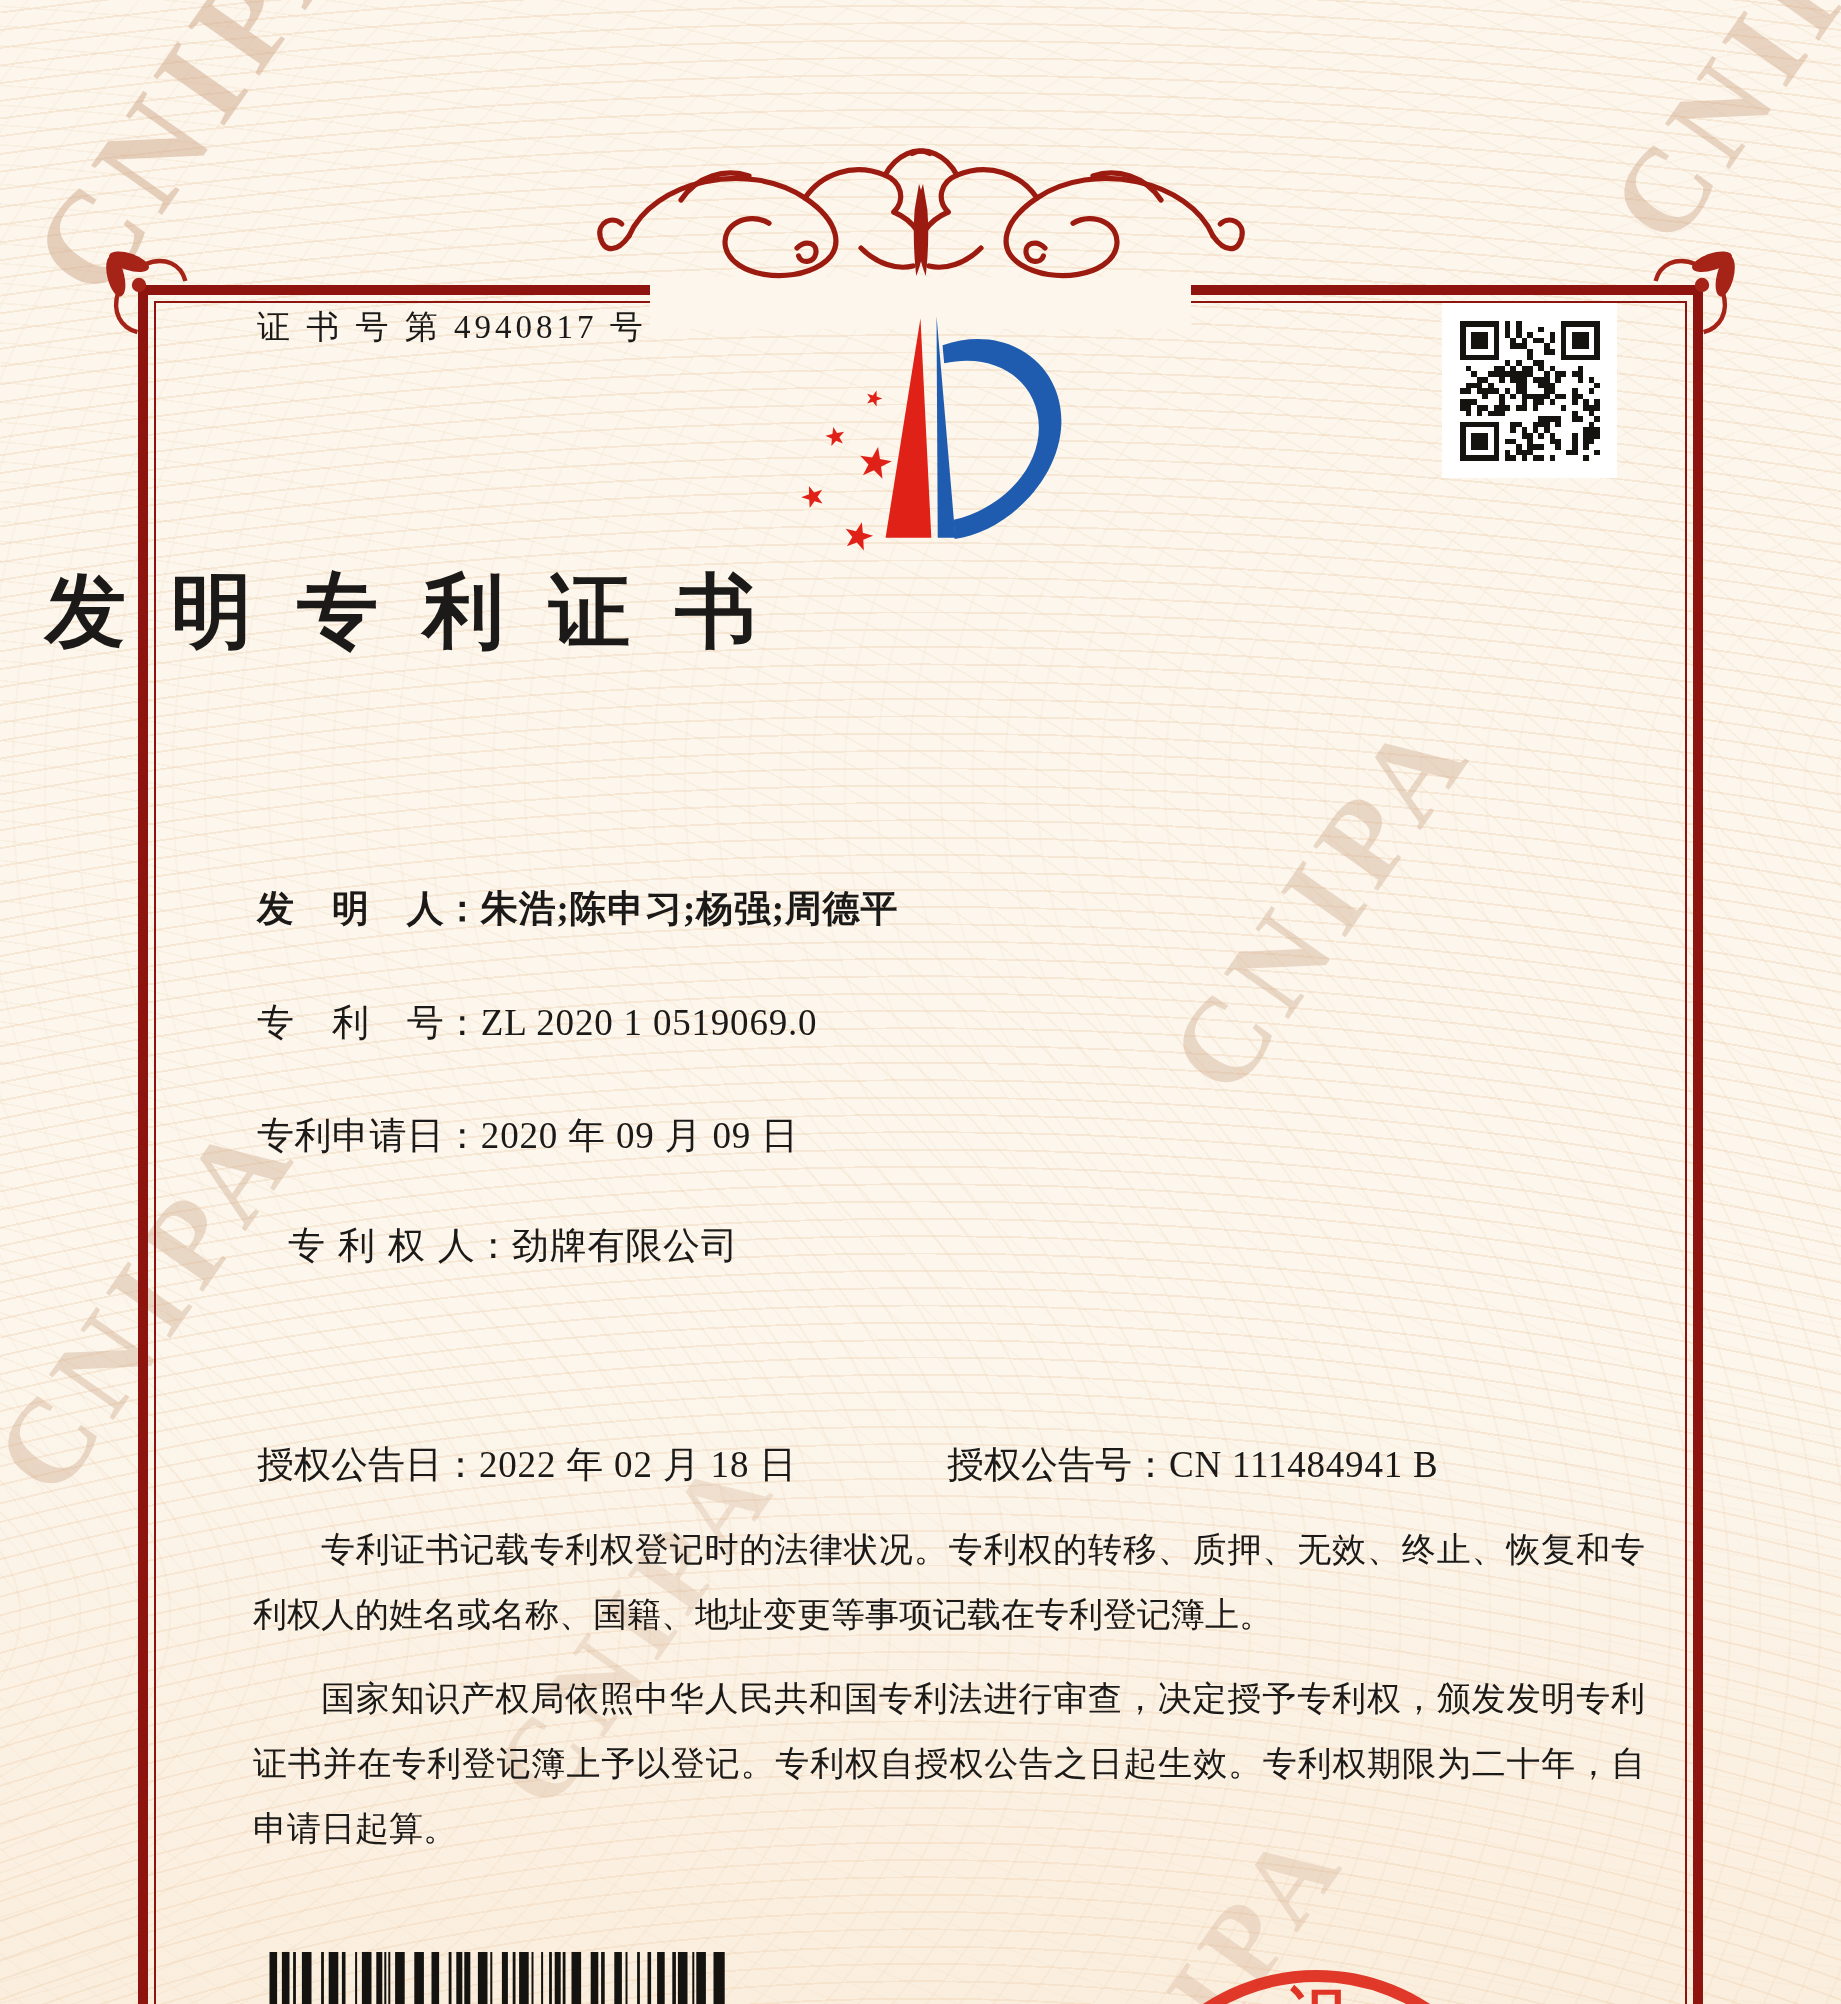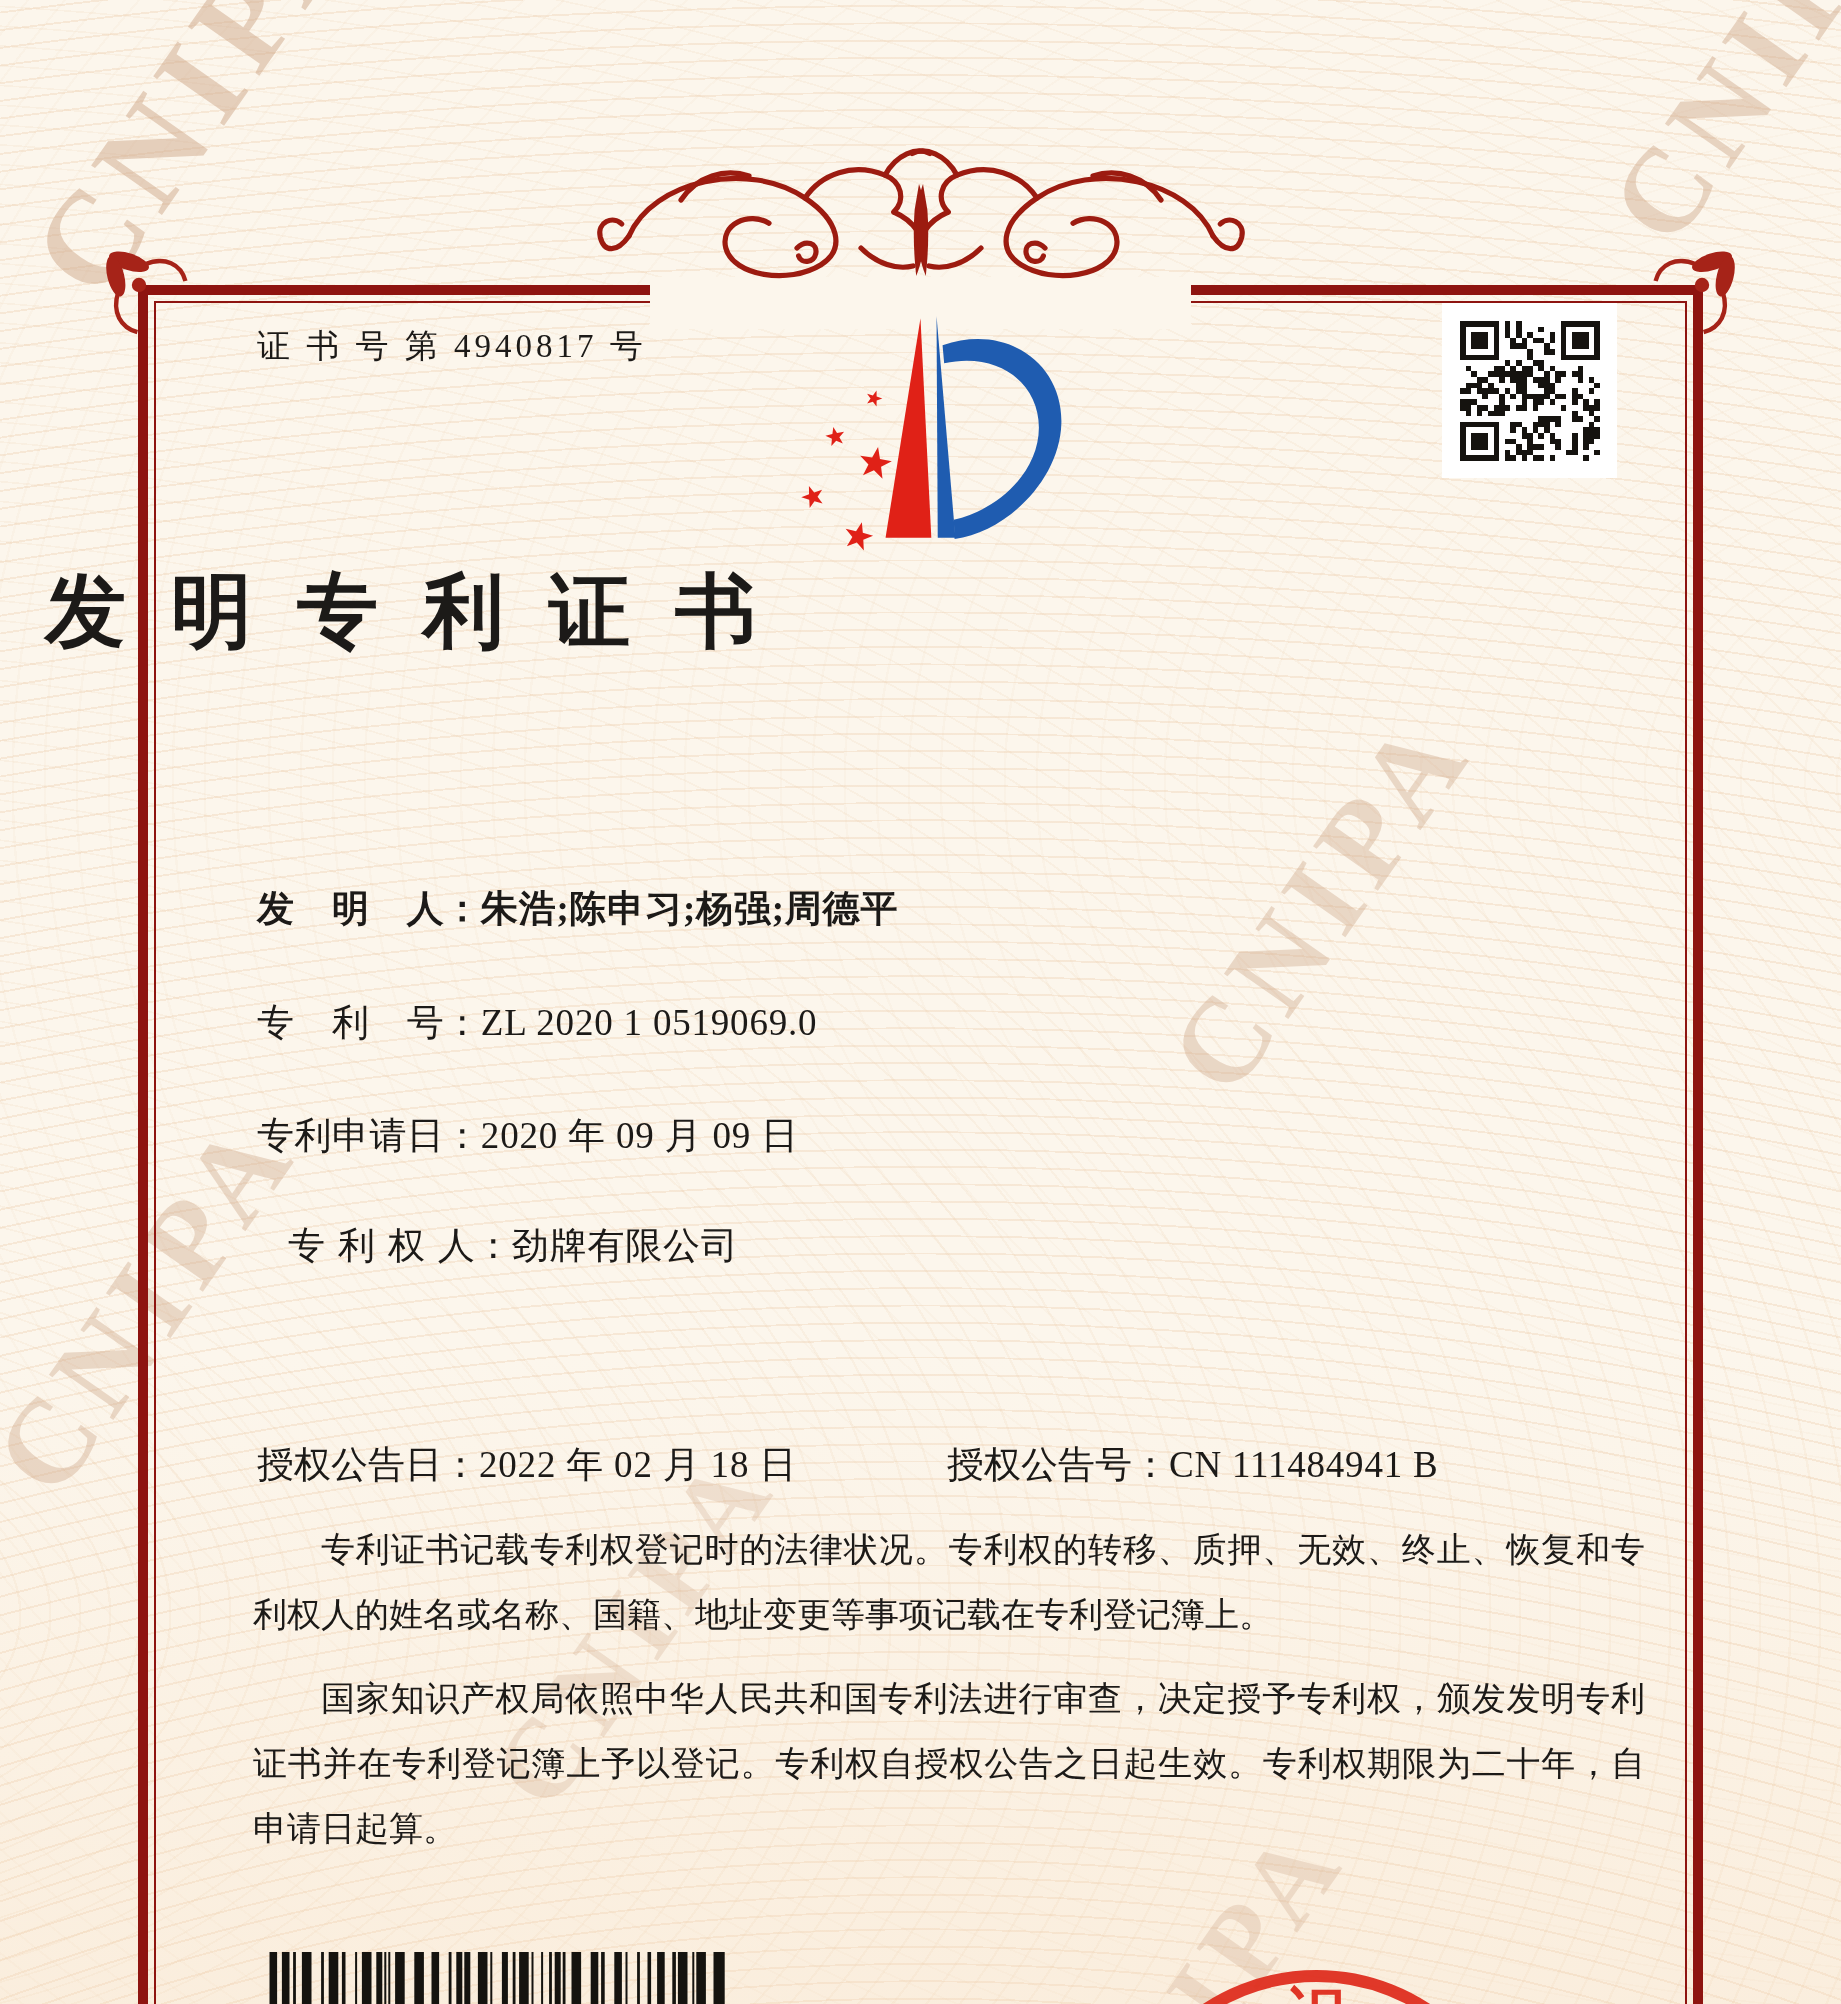--- a/index.html
+++ b/index.html
@@ -12,21 +12,21 @@
          repeating-radial-gradient(ellipse 1283px 842px at -12% 62%, rgba(238,212,182,0.20) 0 2.4px, rgba(238,212,182,0) 2.4px 30px),
          repeating-radial-gradient(ellipse 1123px 762px at 112% 30%, rgba(240,220,196,0.16) 0 2.4px, rgba(240,220,196,0) 2.4px 32px);}
   .wm{position:absolute;z-index:1;font-family:"Liberation Serif","DejaVu Serif",serif;
       font-weight:bold;color:#cfa98c;letter-spacing:11.2px;pointer-events:none;}
   .frame{position:absolute;left:138px;top:285px;right:138px;bottom:150px;z-index:2;
          border:10.4px solid #8e1410;}
   .frame::after{content:'';position:absolute;inset:6.4px;border:2.8px solid #8e1410;}
   .frame-mask{position:absolute;left:650px;top:277px;width:541px;height:52px;z-index:3;background:#fcf6ec;}
   .orn{position:absolute;z-index:4;}
   .content{position:absolute;inset:0;z-index:5;}
-  .cert-no{position:absolute;left:257px;top:324px;font-size:33px;letter-spacing:4px;}
+  .cert-no{position:absolute;left:257px;top:305px;font-size:33px;letter-spacing:4px;}
   .logo{position:absolute;left:782px;top:307px;width:289px;height:249px;}
   .qr{position:absolute;left:1442px;top:303px;width:175px;height:175px;background:#ffffff;
       display:flex;align-items:center;justify-content:center;}
   .title{position:absolute;left:0;right:0;top:558px;text-align:left;font-size:81px;
          font-weight:bold;letter-spacing:45px;padding-left:45px;white-space:nowrap;}
   .row{position:absolute;left:257px;right:225px;font-size:37px;white-space:nowrap;}
   .lab{display:inline-block;width:5.05em;text-align:justify;text-align-last:justify;vertical-align:top;}
   .lab2{display:inline-block;vertical-align:top;text-align:right;}
   .val{letter-spacing:0.8px;}
   .cell-r{position:absolute;left:690px;top:0;}

